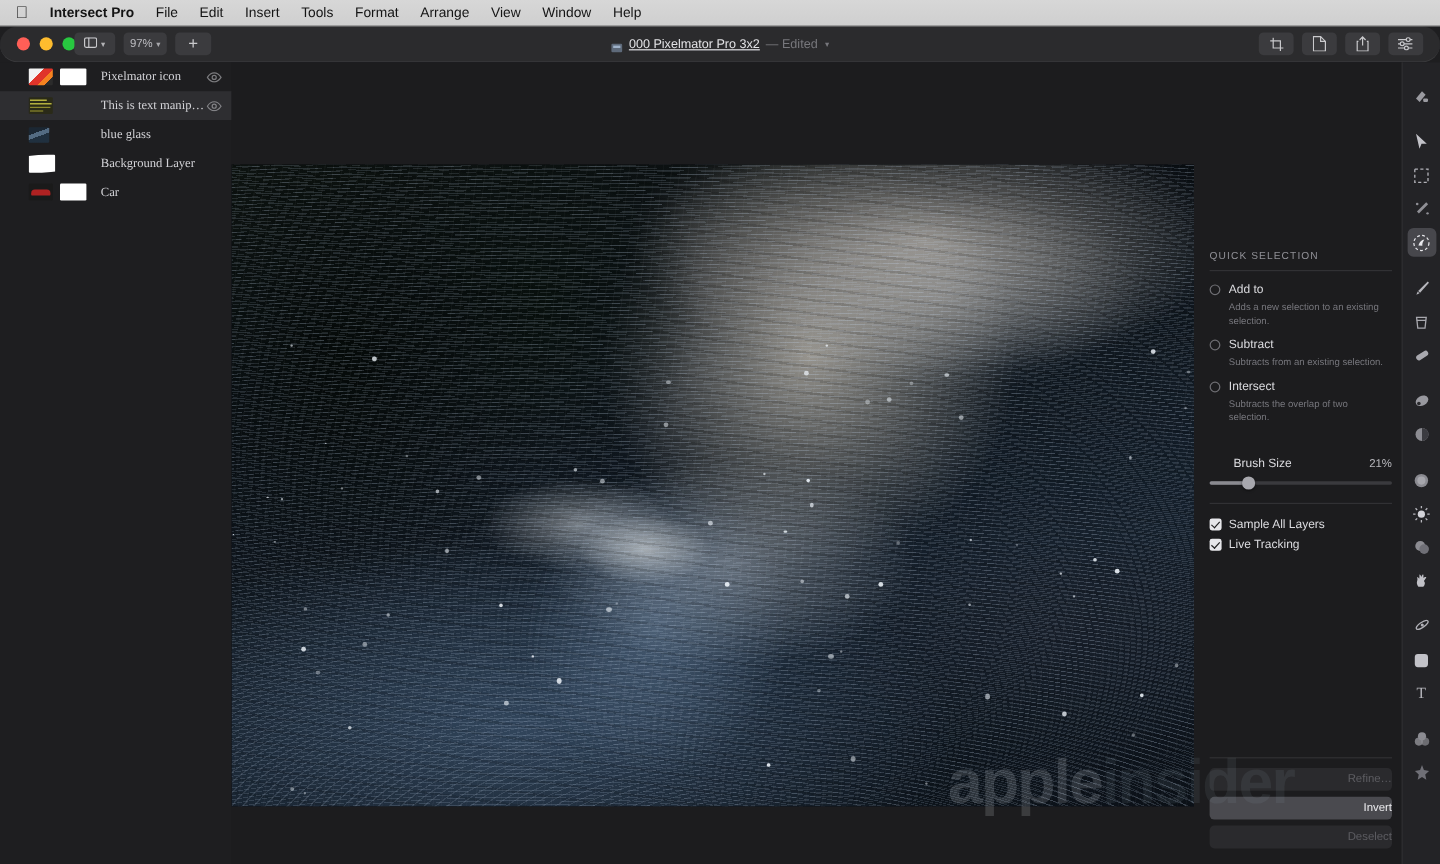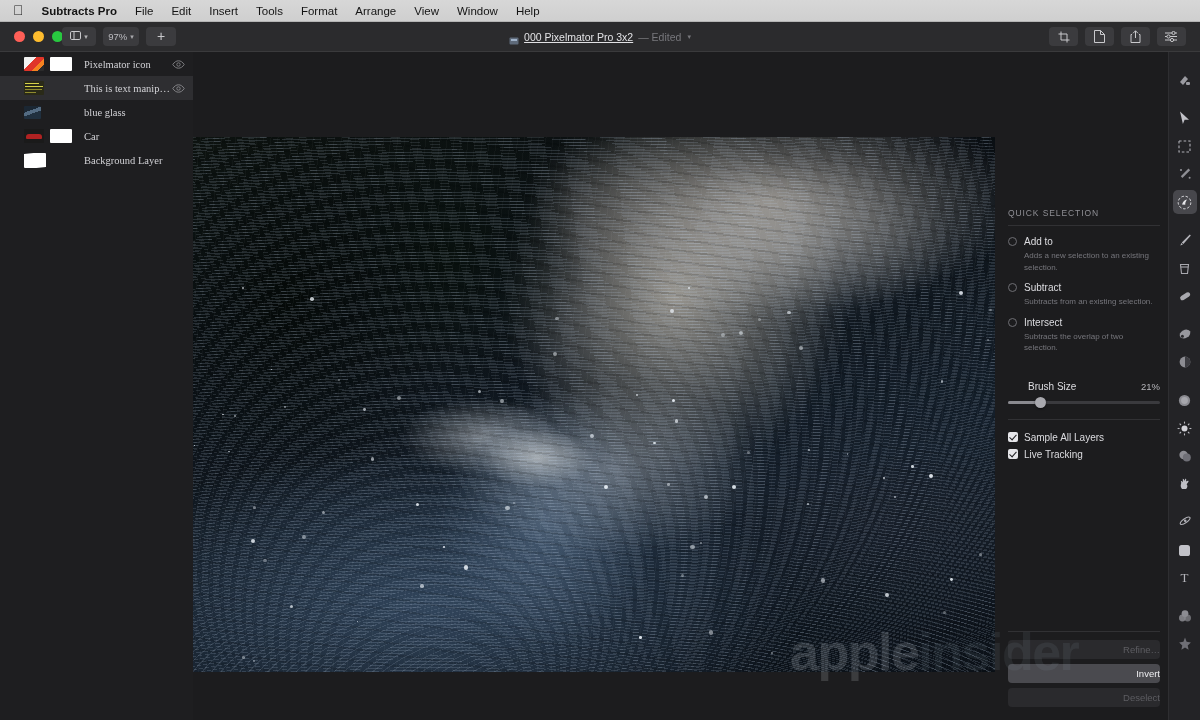--- a/index.html
+++ b/index.html
@@ -36,20 +36,21 @@
   .window {
     position: absolute; top: 22px; left: 0; width: 1200px; height: 698px;
     background: #1e1e20;
   }
 
   
   .titlebar {
     position: absolute; top: 0; left: 0; width: 1200px; height: 30px;
     background: #2b2b2d;
     border-bottom: 1px solid #3a3a3c;
+    border-radius: 15px;
   }
   .traffic { position: absolute; left: 14px; top: 9px; display: flex; gap: 8px; }
   .light { width: 11px; height: 11px; border-radius: 50%; display: block; }
   .light.red { background: #ff5f57; }
   .light.yellow { background: #febc2e; }
   .light.green { background: #28c840; }
 
   .tb-group { position: absolute; left: 62px; top: 5px; display: flex; gap: 7px; }
   .tb-btn {
     height: 19px; border-radius: 4px; background: #3b3b3e;
@@ -263,21 +264,21 @@
   .tool svg { display: block; }
   .tool .tletter { font-size: 13px; color: #b4b4ba; font-family: "Liberation Serif", serif; }
 </style>
 </head>
 <body>
 
 <div id="app">
 
   <div class="menubar">
     <span class="apple"></span>
-    <span class="menu-item app-name">Subtracts Pro</span>
+    <span class="menu-item app-name">Intersect Pro</span>
     <span class="menu-item">File</span>
     <span class="menu-item">Edit</span>
     <span class="menu-item">Insert</span>
     <span class="menu-item">Tools</span>
     <span class="menu-item">Format</span>
     <span class="menu-item">Arrange</span>
     <span class="menu-item">View</span>
     <span class="menu-item">Window</span>
     <span class="menu-item">Help</span>
   </div>
@@ -395,35 +396,35 @@
         </div>
         <div class="layer-row">
           <div class="thumbs">
             <span class="thumb t-glass small"></span>
           </div>
           <span class="layer-name">blue glass</span>
           <span class="eye"></span>
         </div>
         <div class="layer-row">
           <div class="thumbs">
+            <span class="thumb t-bg">
+              <i></i>
+            </span>
+          </div>
+          <span class="layer-name">Background Layer</span>
+          <span class="eye"></span>
+        </div>
+        <div class="layer-row">
+          <div class="thumbs">
             <span class="thumb t-car">
               <i></i>
             </span>
             <span class="thumb mask"></span>
           </div>
           <span class="layer-name">Car</span>
-          <span class="eye"></span>
-        </div>
-        <div class="layer-row">
-          <div class="thumbs">
-            <span class="thumb t-bg">
-              <i></i>
-            </span>
-          </div>
-          <span class="layer-name">Background Layer</span>
           <span class="eye"></span>
         </div>
       </div>
 
     <div class="canvas-area">
       <div class="artboard">
         <span class="lay art-base"></span>
         <span class="lay art-dark"></span>
         <span class="lay art-swirl"></span>
         <span class="lay art-strokes"></span>

